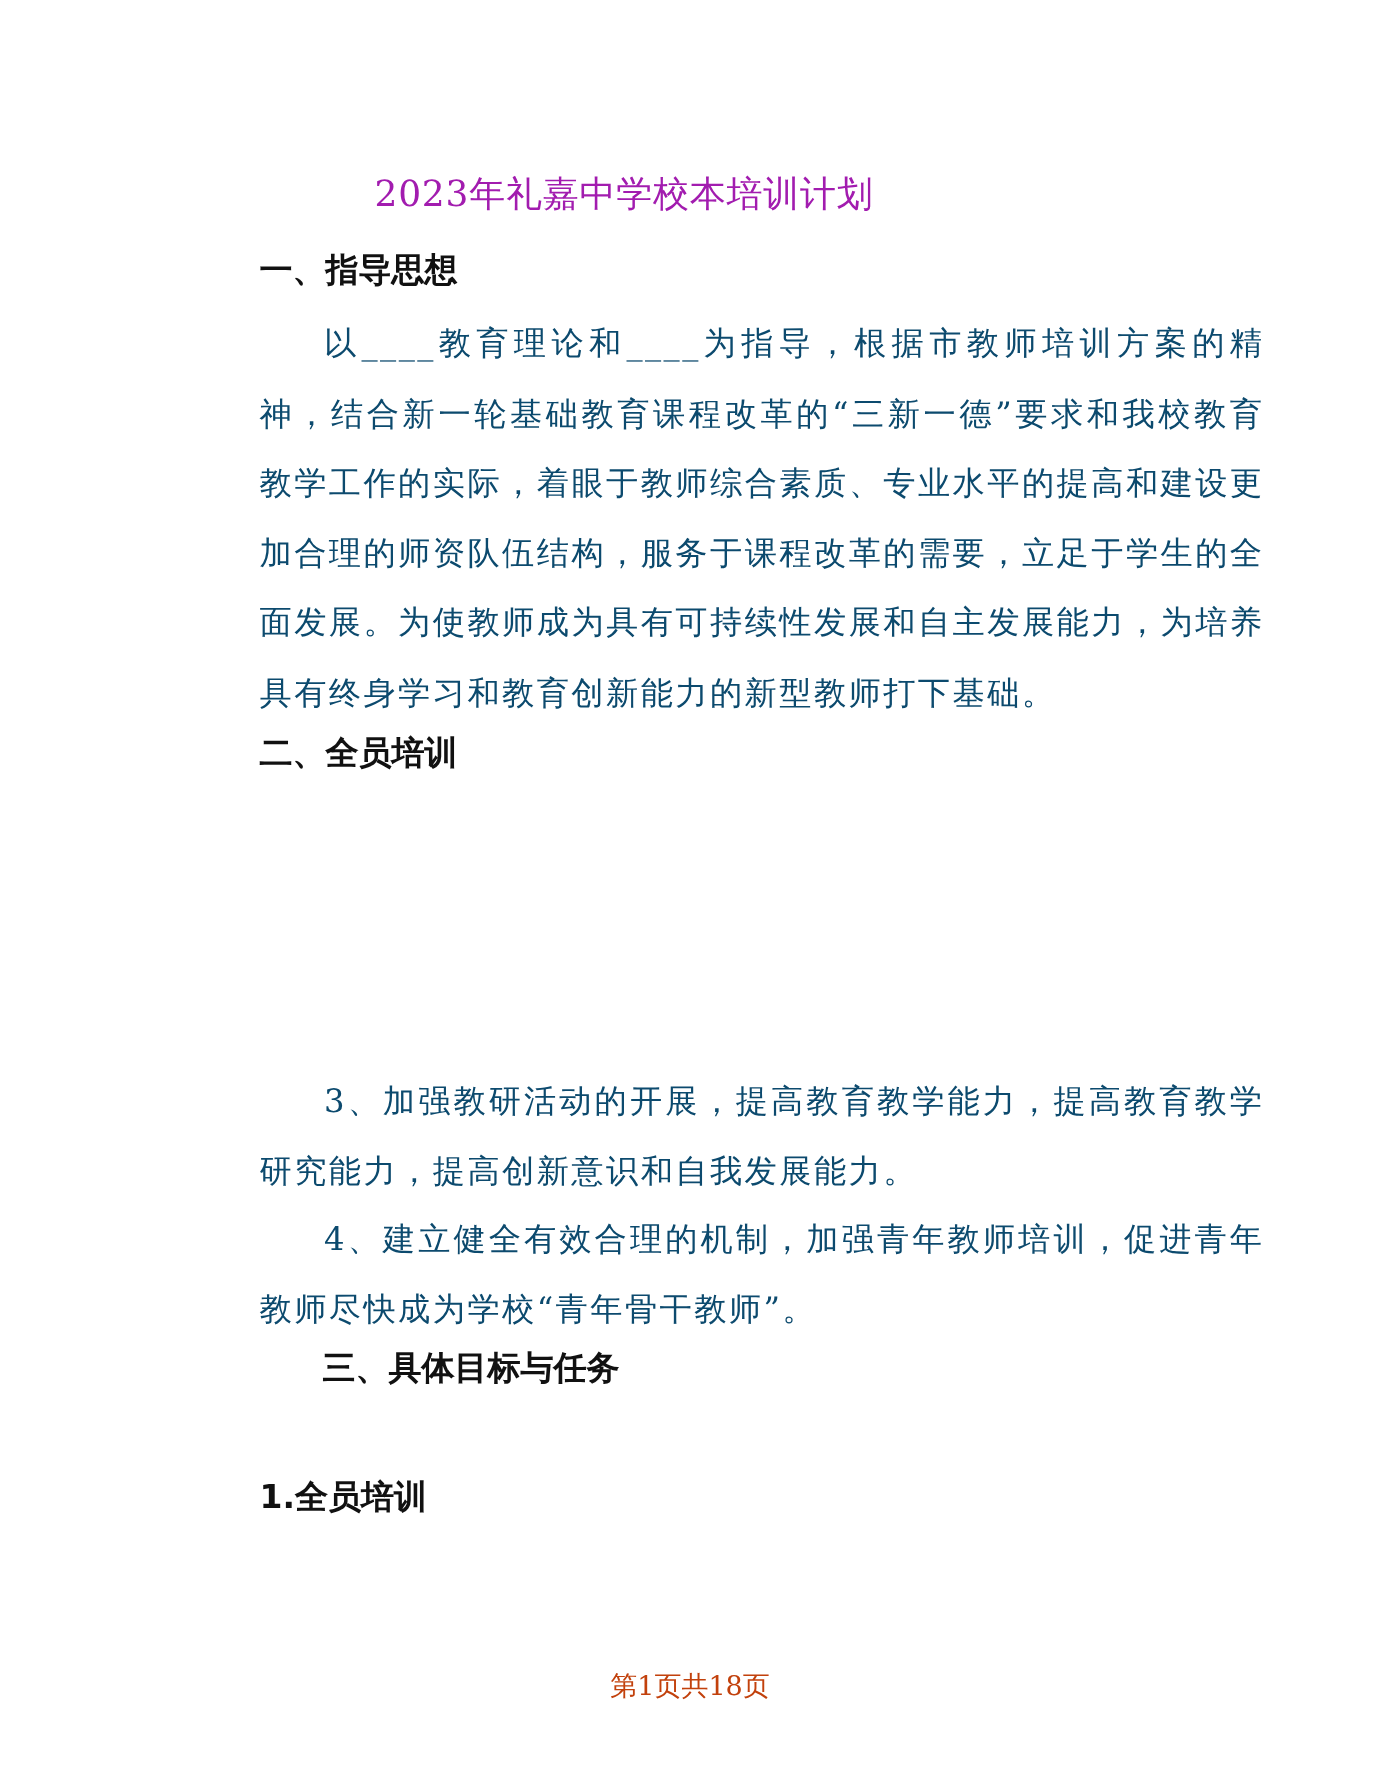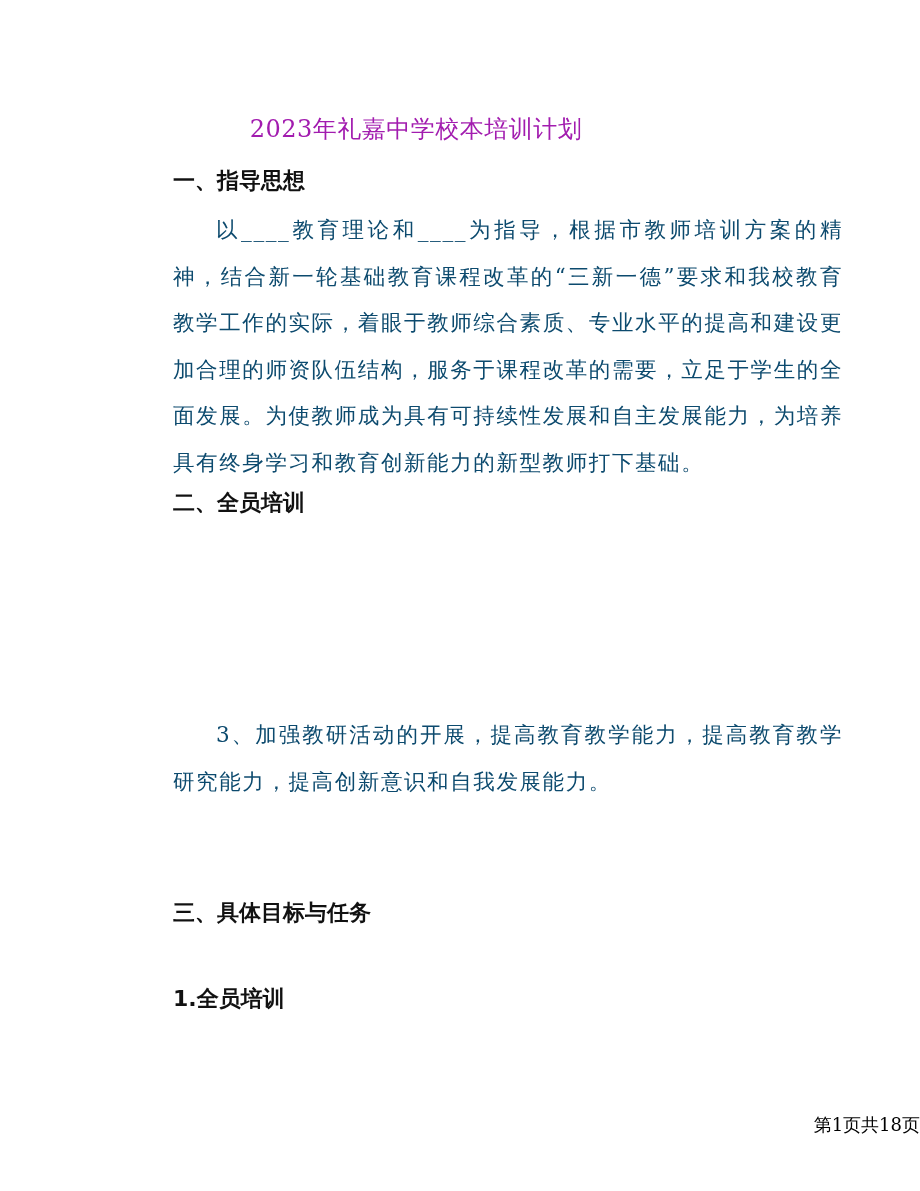--- a/index.html
+++ b/index.html
@@ -5,32 +5,33 @@
   html, body { margin: 0; padding: 0; background: #ffffff; }
   body { width: 920px; height: 1191px; position: relative; overflow: hidden;
          font-family: "DejaVu Serif", "Liberation Serif", serif; color: #1a1a1a; }
   .page { position: absolute; left: 0; top: 0; width: 920px; height: 1191px; }
   .title { position: absolute; top: 112px; left: 0; width: 832px; text-align: center;
            color: #a21caf; font-size: 24px; line-height: 34px; letter-spacing: 0.5px; }
   .heading { position: absolute; left: 173px; font-weight: bold; font-size: 22px;
              line-height: 30px; font-family: "DejaVu Sans", "Liberation Sans", sans-serif; color: #111; }
   .para { position: absolute; left: 129px; width: 670px; font-size: 21.5px;
           line-height: 46.5px; text-indent: 43px; letter-spacing: 1.6px; text-align: justify; color: #0c4a6e; margin-left: 44px; }
-  .footer { position: absolute; top: 1112px; left: 0; width: 920px; text-align: right;
-            font-size: 18px; line-height: 26px; color: #000000; }
+  .footer { position: absolute; top: 1112px; left: 0; width: 920px; text-align: center;
+            font-size: 18px; line-height: 26px; color: #c2410c; }
 </style>
 </head>
 <body>
 
 <div class="page">
   <div class="title">2023年礼嘉中学校本培训计划</div>
 
   <div class="heading" style="top:166px;">一、指导思想</div>
   <div class="para" style="top:207px;">以____教育理论和____为指导，根据市教师培训方案的精神，结合新一轮基础教育课程改革的“三新一德”要求和我校教育教学工作的实际，着眼于教师综合素质、专业水平的提高和建设更加合理的师资队伍结构，服务于课程改革的需要，立足于学生的全面发展。为使教师成为具有可持续性发展和自主发展能力，为培养具有终身学习和教育创新能力的新型教师打下基础。</div>
 
   <div class="heading" style="top:488px;">二、全员培训</div>
   <div class="para" style="top:712px;">3、加强教研活动的开展，提高教育教学能力，提高教育教学研究能力，提高创新意识和自我发展能力。</div>
+  <div class="para" style="top:804px;">4、建立健全有效合理的机制，加强青年教师培训，促进青年教师尽快成为学校“青年骨干教师”。</div>
 
-  <div class="heading" style="top:898px;">三、具体目标与任务</div>
+  <div class="heading" style="top:898px;margin-left:42px;">三、具体目标与任务</div>
   <div class="heading" style="top:984px;text-align:right;">1.全员培训</div>
 
   <div class="footer">第1页共18页</div>
 </div>
 
 </body></html>

